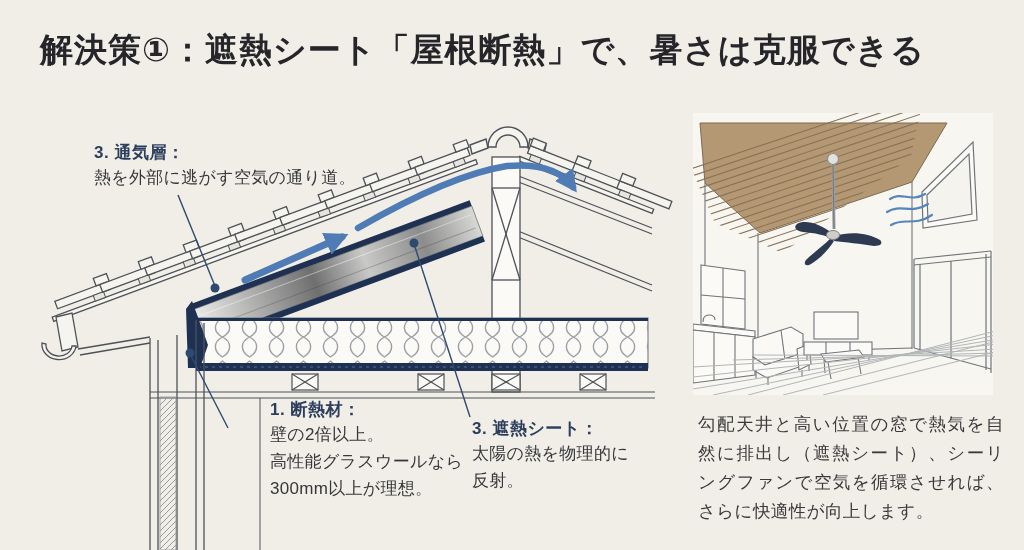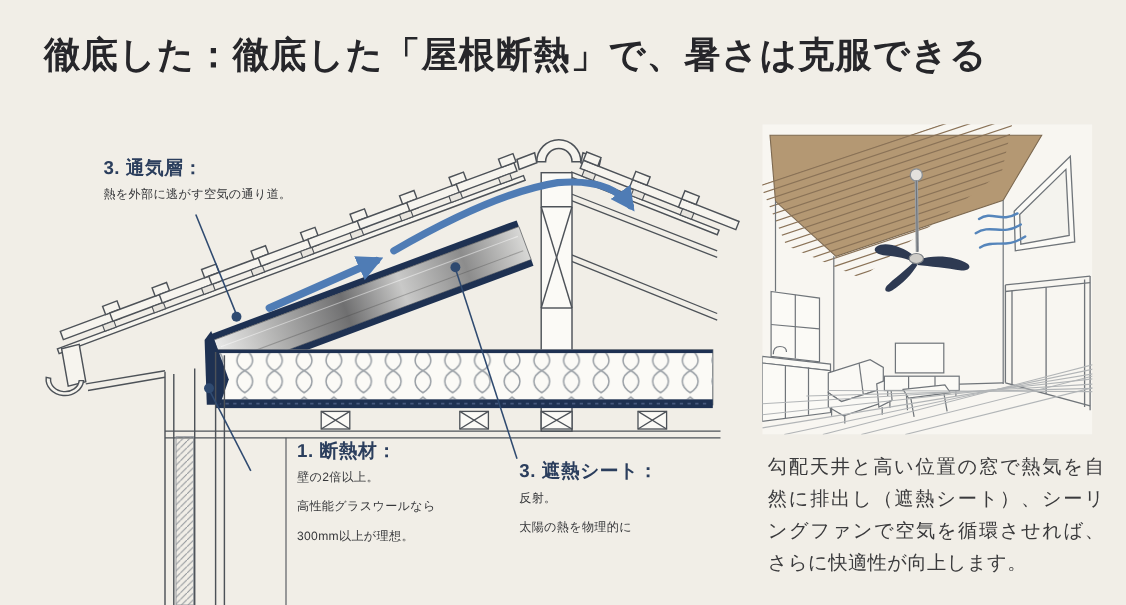--- a/index.html
+++ b/index.html
@@ -8,38 +8,38 @@
     background:#f1eee7;
     font-family:"Liberation Sans","DejaVu Sans",sans-serif;
   }
   .title{
     position:absolute;left:40px;top:28px;width:950px;
     font-size:33px;font-weight:700;letter-spacing:1px;color:#26262a;
     white-space:nowrap;
   }
   .callout{position:absolute;white-space:nowrap;}
   .callout .hd{font-size:17px;font-weight:700;color:#2b3e5d;letter-spacing:.5px;}
-  .callout .bd{font-size:11px;color:#36373a;line-height:27px;letter-spacing:.3px;}
+  .callout .bd{font-size:17px;color:#36373a;line-height:27px;letter-spacing:.3px;}
   #callout-vent{left:48px;top:141px;margin-left:46px;}
   #callout-ins{left:270px;top:398px;}
   #callout-sheet{left:472px;top:417px;}
   .caption{
     position:absolute;left:698px;top:410px;width:306px;
     font-size:17.5px;line-height:29px;color:#3a3a3c;letter-spacing:.4px;
     text-align:justify;
   }
   svg{position:absolute;display:block;}
   #roof-svg{left:20px;top:95px;}
   #room-svg{left:693px;top:113px;}
 </style>
 </head>
 <body>
 <div class="page">
 
-<div class="title">徹底した：徹底した「屋根断熱」で、暑さは克服できる</div>
+<div class="title">解決策①：遮熱シート「屋根断熱」で、暑さは克服できる</div>
 
 <svg id="roof-svg" width="660" height="455" viewBox="0 0 660 455">
   <defs>
     <linearGradient id="silver" gradientUnits="userSpaceOnUse" x1="160" y1="0" x2="465" y2="0">
       <stop offset="0" stop-color="#efefee"></stop>
       <stop offset="0.18" stop-color="#b9b9b8"></stop>
       <stop offset="0.42" stop-color="#6f6f70"></stop>
       <stop offset="0.60" stop-color="#c9c9c8"></stop>
       <stop offset="0.80" stop-color="#8c8c8c"></stop>
       <stop offset="1" stop-color="#dcdcda"></stop>
@@ -302,19 +302,19 @@
 
 <div class="callout" id="callout-ins">
   <div class="hd">1. 断熱材：</div>
   <div class="bd">壁の2倍以上。</div>
   <div class="bd">高性能グラスウールなら</div>
   <div class="bd">300mm以上が理想。</div>
 </div>
 
 <div class="callout" id="callout-sheet">
   <div class="hd">3. 遮熱シート：</div>
+  <div class="bd">太陽の熱を物理的に</div>
   <div class="bd">反射。</div>
-  <div class="bd">太陽の熱を物理的に</div>
 </div>
 
 <div class="caption">勾配天井と高い位置の窓で熱気を自然に排出し（遮熱シート）、シーリングファンで空気を循環させれば、さらに快適性が向上します。</div>
 
 </div>
 
 </body></html>

